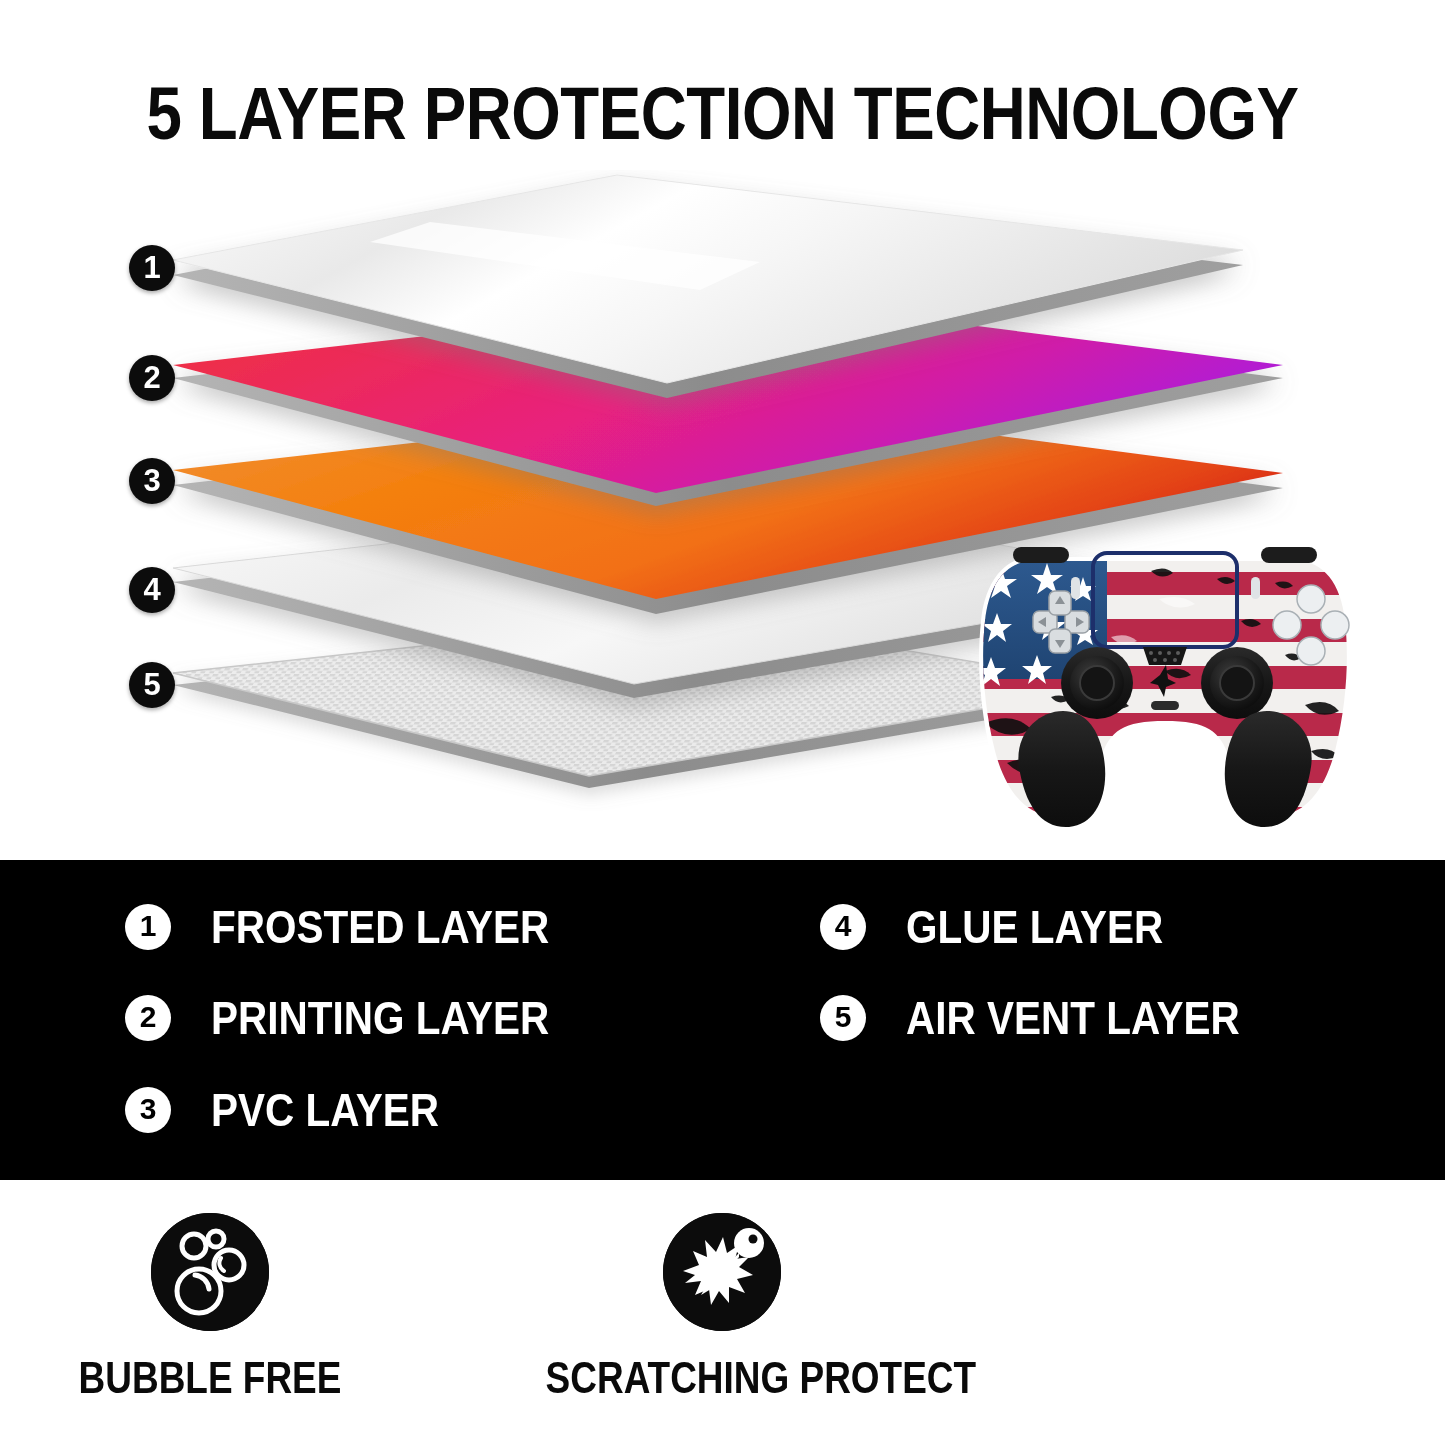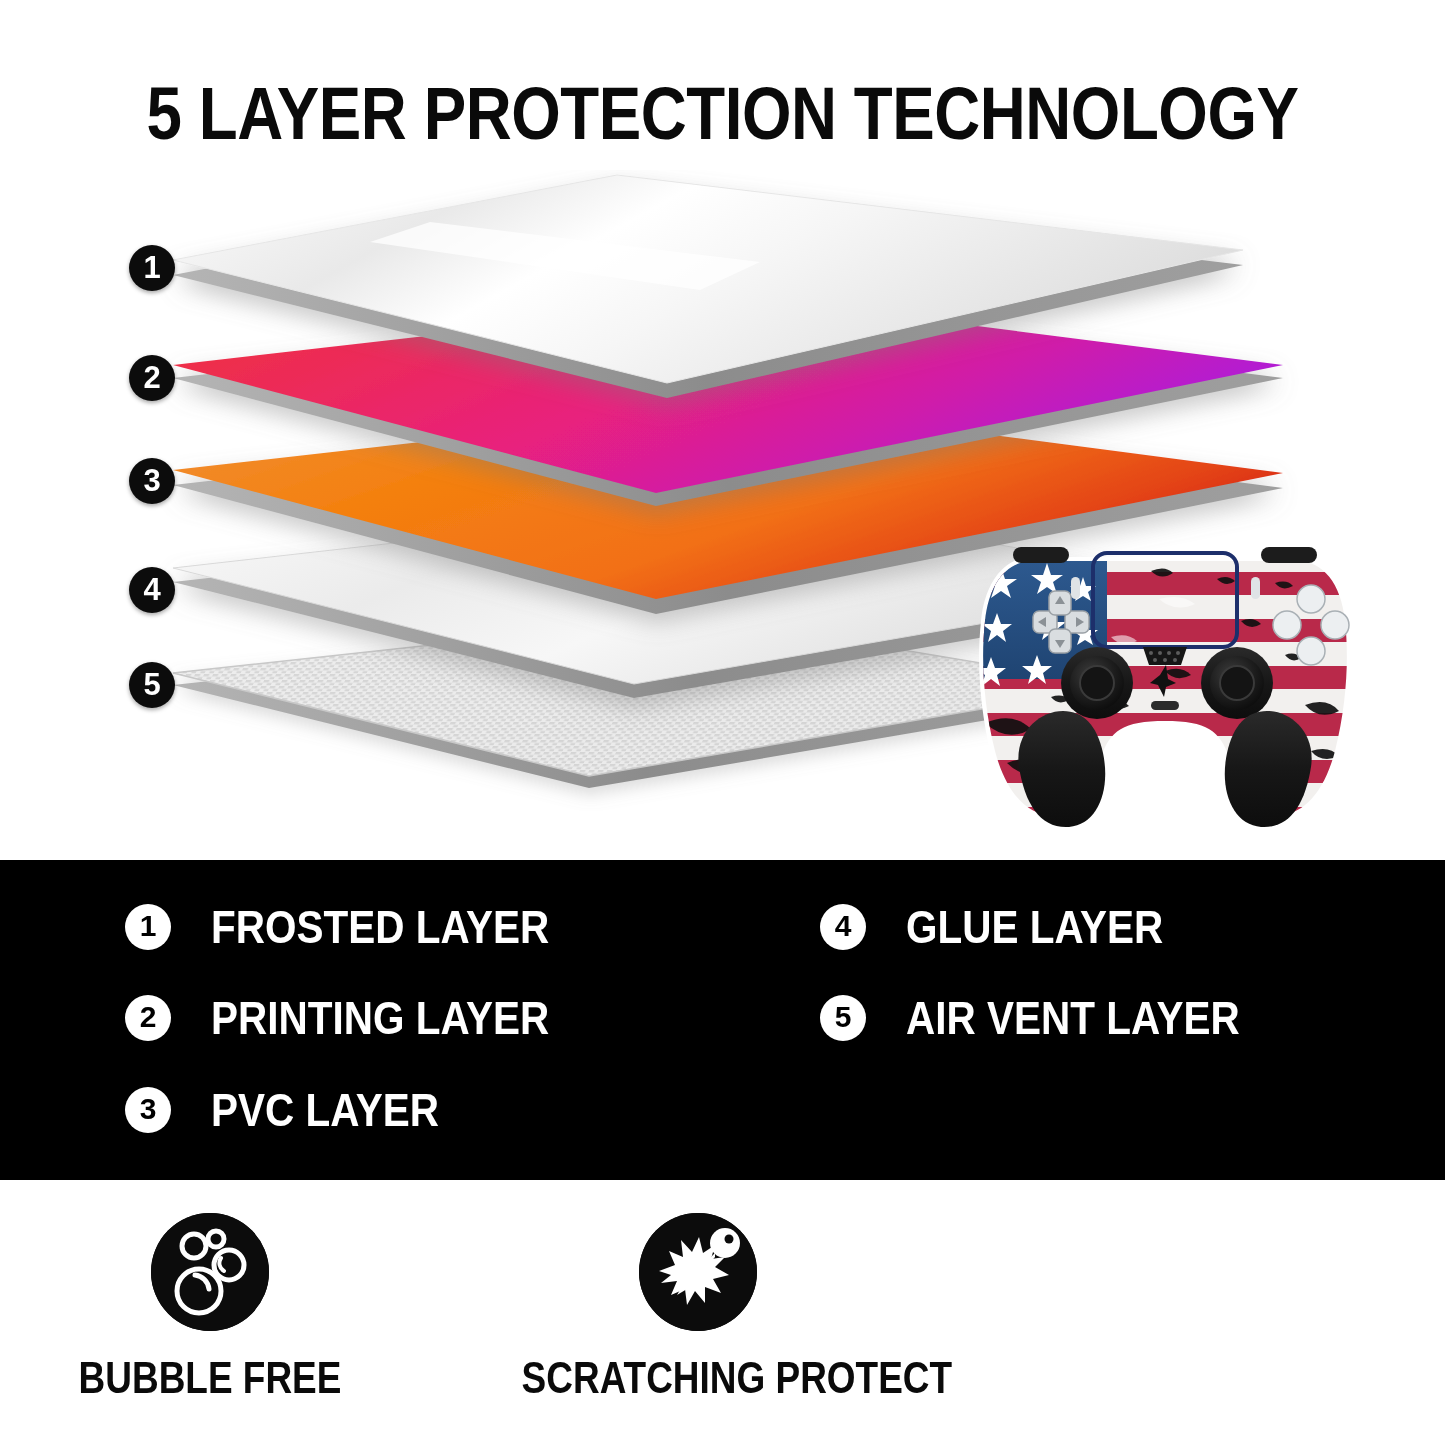--- a/index.html
+++ b/index.html
@@ -399,21 +399,21 @@
           <circle cx="43" cy="33" r="12"></circle>
           <circle cx="78" cy="52" r="15"></circle>
           <path d="M70,45 a9,9 0 0 0 3,13" stroke-width="4"></path>
           <circle cx="65" cy="26" r="8"></circle>
         </g>
       </svg>
     </div>
     <div class="feature-label">BUBBLE FREE</div>
   </div>
 
-  <div class="feature" style="left:488px;">
+  <div class="feature" style="left:512px;">
     <div class="feature-icon">
       <svg viewBox="0 0 118 118" width="118" height="118">
         <circle cx="59" cy="59" r="59" fill="#0c0c0c"></circle>
 
         <polygon fill="#ffffff" points="20,58 36,52 30,38 44,44 42,27 53,39 60,24 64,40 76,32 72,46 86,44 76,54
                   90,62 74,66 82,80 66,74 66,90 56,78 48,92 46,76 32,82 38,68 22,70 32,62"></polygon>
 
         <g fill="#ffffff">
           <circle cx="86" cy="30" r="15"></circle>
           <circle cx="90" cy="26" r="4.5" fill="#0c0c0c"></circle>

